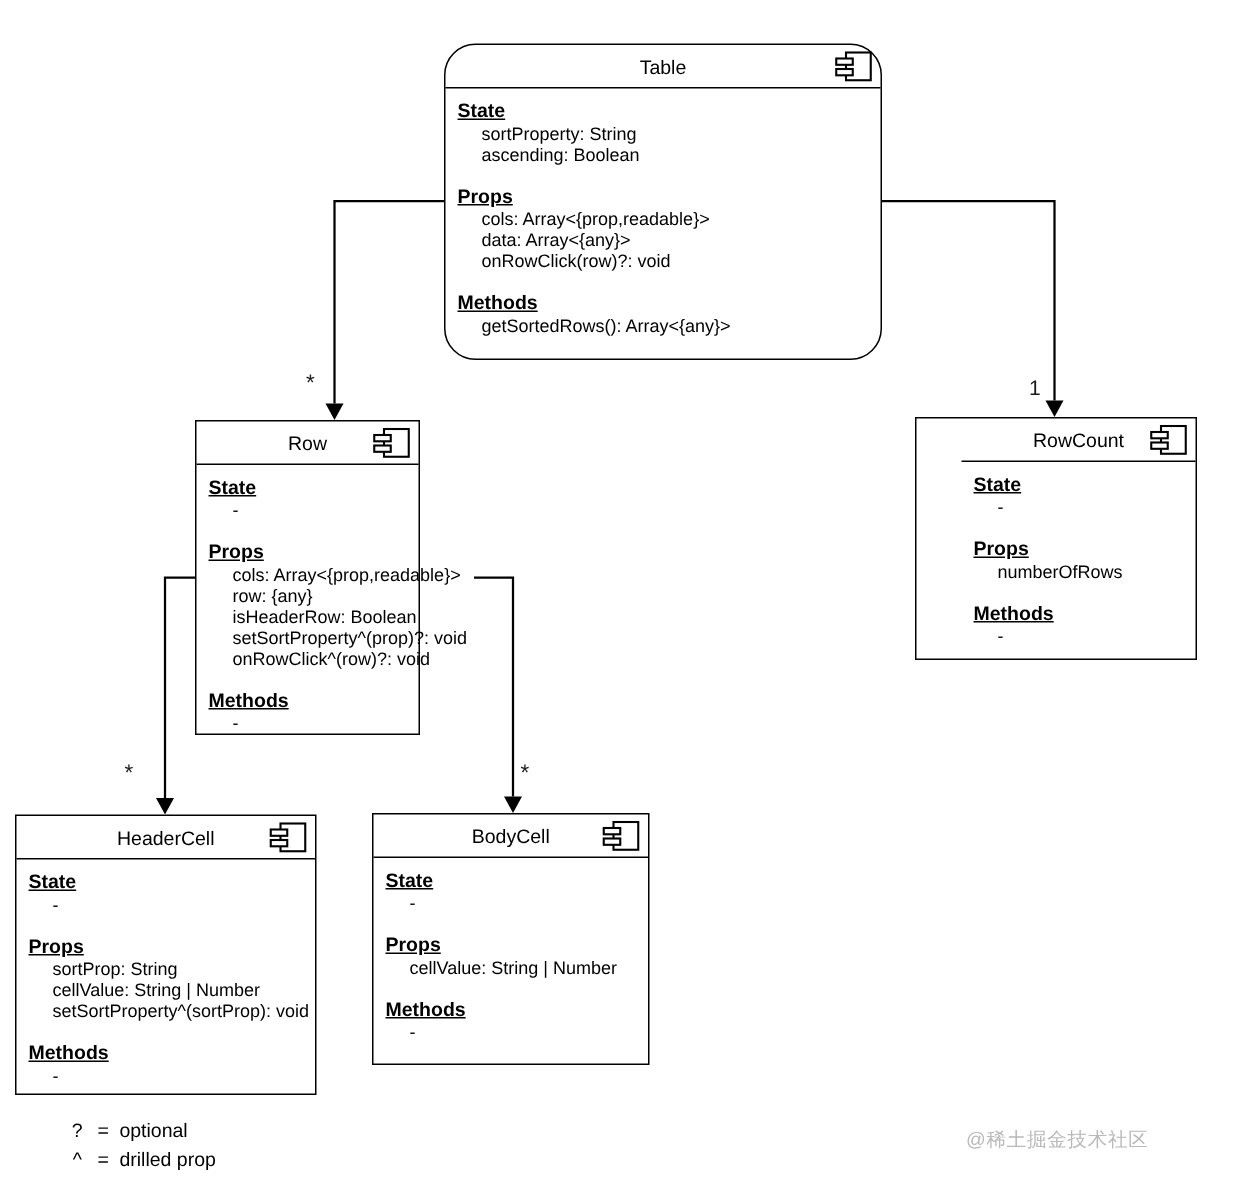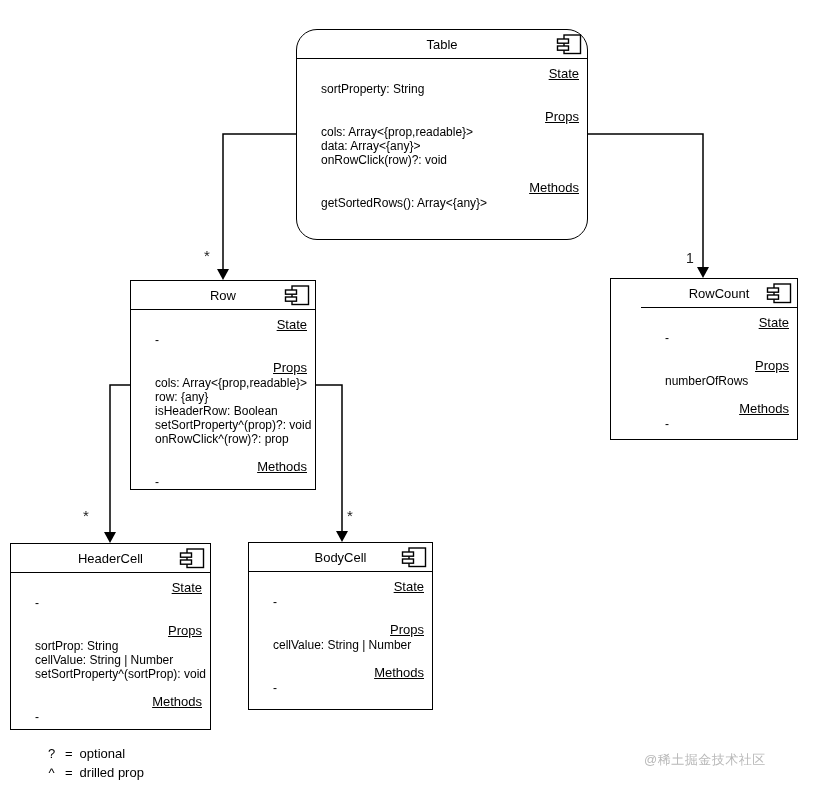--- a/index.html
+++ b/index.html
@@ -23,21 +23,21 @@
     height: 796px;
     pointer-events: none;
   }
   .uml-box {
     position: absolute;
     background: #ffffff;
     border: 1.5px solid #000000;
     box-sizing: border-box;
   }
   #box-table     { left: 296px; top: 29px;  width: 292px; height: 211px; border-radius: 21px; }
-  #box-row       { left: 130px; top: 280px; width: 186px; height: 210px; }
+  #box-row       { left: 130px; top: 280px; width: 150px; height: 210px; }
   #box-rowcount  { left: 610px; top: 278px; width: 188px; height: 162px; padding-left: 30px; }
   #box-headercell{ left: 10px;  top: 543px; width: 201px; height: 187px; }
   #box-bodycell  { left: 248px; top: 542px; width: 185px; height: 168px; }
   .box-header {
     position: relative;
     height: 28px;
     border-bottom: 1px solid #000000;
     display: flex;
     align-items: center;
     justify-content: center;
@@ -52,25 +52,24 @@
     line-height: 0;
   }
   .box-body {
     padding: 7px 8px 6px 8px;
     font-size: 12px;
     line-height: 14px;
   }
   .section { margin-bottom: 13px; }
   .section:last-child { margin-bottom: 0; }
   .section-label {
-    font-weight: normal;
+    font-weight: bold;
     text-decoration: underline;
     font-size: 13px;
     line-height: 16px;
-    text-align: right;
   }
   .member { padding-left: 16px; white-space: nowrap; }
   .mult-label {
     position: absolute;
     font-size: 15px;
     color: #1a1a1a;
   }
   #mult-0 { left: 204px; top: 247px; }
   #mult-1 { left: 686px; top: 250px; font-size: 14px; }
   #mult-2 { left: 83px;  top: 507px; }
@@ -123,20 +122,21 @@
           <rect x="1.5" y="5" width="11" height="4.2" fill="#fff" stroke="#000" stroke-width="1.4"></rect>
           <rect x="1.5" y="12" width="11" height="4.2" fill="#fff" stroke="#000" stroke-width="1.4"></rect>
         </svg>
       </span>
     </div>
     <div class="box-body">
       <div class="section">
         <div class="section-label">State</div>
         <div>
             <div class="member">sortProperty: String</div>
+            <div class="member">ascending: Boolean</div>
           </div>
       </div>
       <div class="section">
         <div class="section-label">Props</div>
         <div>
             <div class="member">cols: Array&lt;{prop,readable}&gt;</div>
             <div class="member">data: Array&lt;{any}&gt;</div>
             <div class="member">onRowClick(row)?: void</div>
           </div>
       </div>
@@ -167,21 +167,21 @@
             <div class="member">-</div>
           </div>
       </div>
       <div class="section">
         <div class="section-label">Props</div>
         <div>
             <div class="member">cols: Array&lt;{prop,readable}&gt;</div>
             <div class="member">row: {any}</div>
             <div class="member">isHeaderRow: Boolean</div>
             <div class="member">setSortProperty^(prop)?: void</div>
-            <div class="member">onRowClick^(row)?: prop</div>
+            <div class="member">onRowClick^(row)?: void</div>
           </div>
       </div>
       <div class="section">
         <div class="section-label">Methods</div>
         <div>
             <div class="member">-</div>
           </div>
       </div>
     </div>
   </div>

